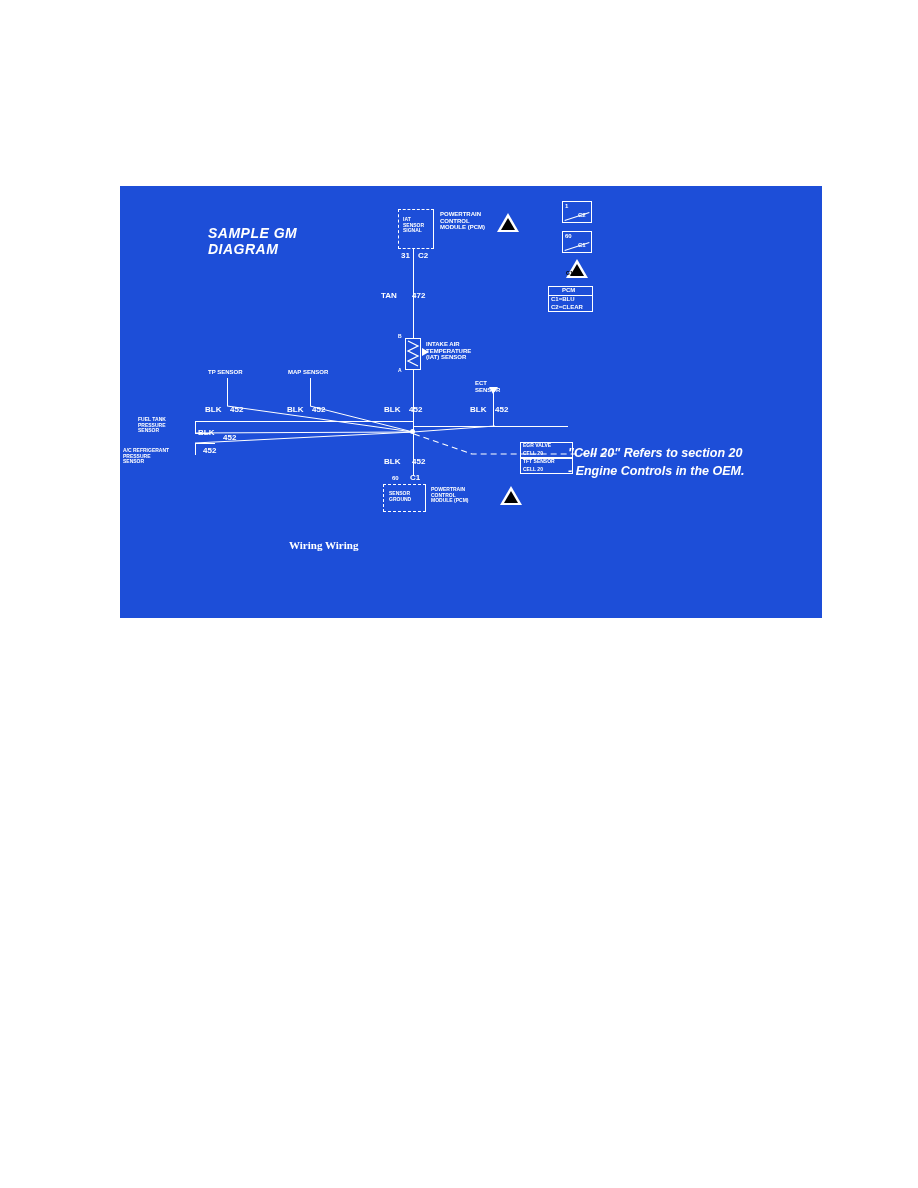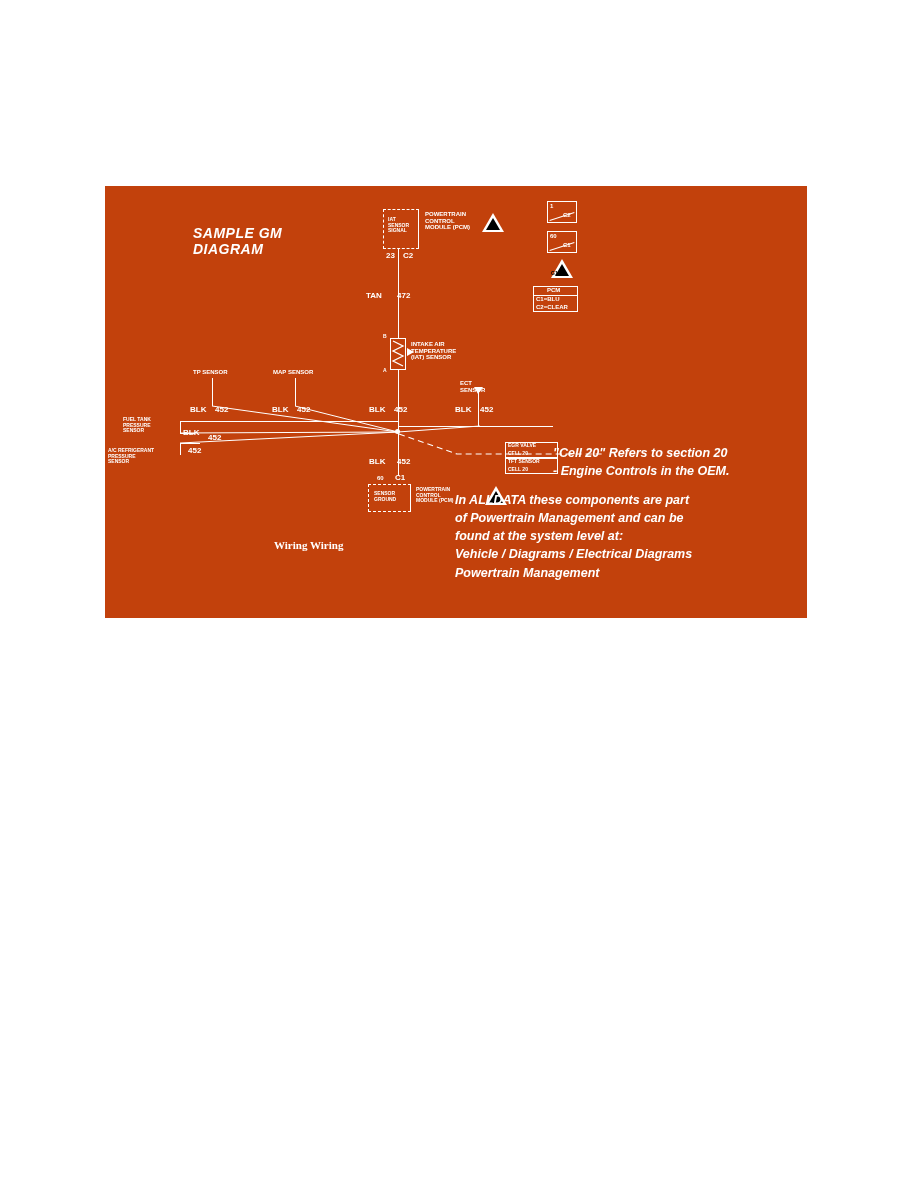--- a/index.html
+++ b/index.html
@@ -10,25 +10,25 @@
   body {
     width: 918px;
     height: 1188px;
     position: relative;
     font-family: "Liberation Sans", sans-serif;
     overflow: hidden;
   }
 
   #diagram-panel {
     position: absolute;
-    left: 105px;
+    left: 120px;
     top: 186px;
     width: 702px;
     height: 432px;
-    background: #c2410c;
+    background: #1d4ed8;
     overflow: hidden;
   }
 
   .txt {
     position: absolute;
     color: #ffffff;
     white-space: pre;
     line-height: 1.12;
   }
   .wt { background: #ffffff; position: absolute; }
@@ -90,21 +90,21 @@
 
   <div class="dbx" style="left:278px; top:23px; width:36px; height:40px;"></div>
 
   <div class="wt" style="left:313px; top:23px; width:1px; height:40px;"></div>
   <div class="txt lbl-xxs" style="left:283px; top:31px;">IAT
 SENSOR
 SIGNAL</div>
   <div class="txt lbl-xs" style="left:320px; top:25px;">POWERTRAIN
 CONTROL
 MODULE (PCM)</div>
-  <div class="txt lbl-m" style="left:281px; top:66px;">23</div>
+  <div class="txt lbl-m" style="left:281px; top:66px;">31</div>
   <div class="txt lbl-m" style="left:298px; top:66px;">C2</div>
 
   <div class="wt" style="left:293px; top:63px; width:1px; height:9px;"></div>
 
   <div class="tri" style="left:377px; top:27px;">
     <div class="tri-inner" style="left:-7px; top:5px;"></div>
   </div>
 
   <div class="bx" style="left:442px; top:15px; width:30px; height:22px;"></div>
   <div class="txt lbl-xs" style="left:445px; top:17px;">1</div>
@@ -230,19 +230,14 @@
 MODULE (PCM)</div>
 
   <div class="tri" style="left:380px; top:300px;">
     <div class="tri-inner" style="left:-7px; top:5px;"></div>
   </div>
 
   <div class="txt" id="wiring-caption">Wiring Wiring</div>
 
   <div class="note" style="left:448px; top:258px;">"Cell 20" Refers to section 20
 - Engine Controls in the OEM.</div>
-  <div class="note" style="left:350px; top:305px;">In ALLDATA these components are part
-of Powertrain Management and can be
-found at the system level at:
-Vehicle / Diagrams / Electrical Diagrams
-Powertrain Management</div>
 
 </div>
 
 </body></html>

